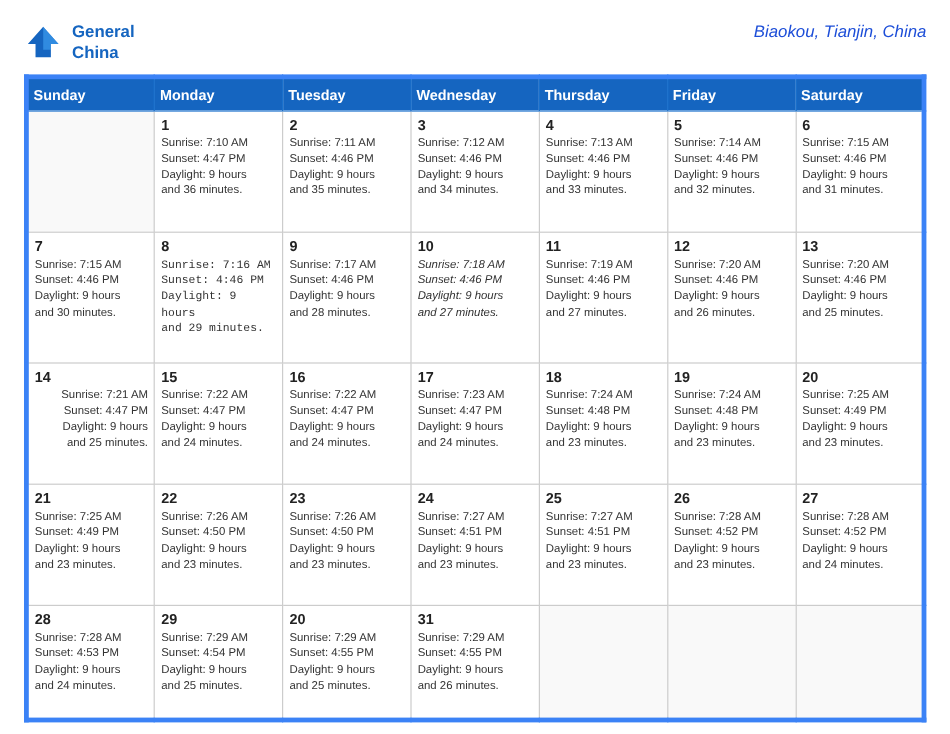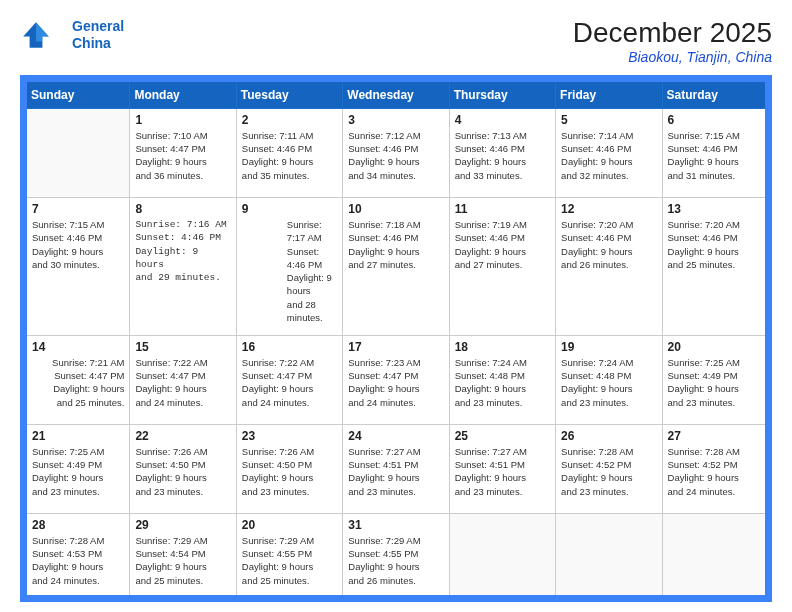--- a/index.html
+++ b/index.html
@@ -19,21 +19,21 @@
     }
     .header {
       display: flex;
       justify-content: space-between;
       align-items: flex-start;
       margin-bottom: 10px;
     }
     .logo {
       display: flex;
       align-items: center;
-      gap: 20px;
+      gap: 8px;
     }
     .logo-text {
       font-size: 14px;
       font-weight: bold;
       line-height: 1.2;
       color: #333;
     }
     .logo-text .blue { color: #1565c0; }
     .logo-icon {
       width: 32px;
@@ -48,21 +48,21 @@
       color: #222;
       line-height: 1.1;
     }
     .subtitle {
       font-size: 14px;
       color: #1d4ed8;
       font-style: italic;
     }
     .calendar {
       flex: 1;
-      border: 7px solid #3b82f6;
+      border: 4px solid #3b82f6;
       border-collapse: collapse;
       width: 100%;
       table-layout: fixed;
     }
     .calendar th {
       background: #1565c0;
       color: #fff;
       font-size: 12px;
       font-weight: bold;
       padding: 6px 4px;
@@ -107,21 +107,20 @@
       <svg class="logo-icon" viewBox="0 0 40 40">
         <polygon points="20,4 36,22 28,22 28,36 12,36 12,22 4,22" fill="#1565c0"></polygon>
         <polygon points="20,4 36,22 28,22 28,28 20,28" fill="#42a5f5" opacity="0.6"></polygon>
       </svg>
       <div class="logo-text">
         <div><span class="blue">General</span></div>
         <div><span class="blue">China</span></div>
       </div>
     </div>
     <div class="title-block">
-      <div class="main-title">December 2025</div>
       <div class="subtitle">Biaokou, Tianjin, China</div>
     </div>
   </div>
 
   <table class="calendar">
     <thead>
       <tr>
       <th>Sunday</th>
           <th>Monday</th>
           <th>Tuesday</th>
@@ -187,28 +186,28 @@
           </td>
           <td>
             <span class="day-num">8</span>
             <div class="day-info" style="white-space: pre-line; font-family: Liberation Mono, monospace;">Sunrise: 7:16 AM
 Sunset: 4:46 PM
 Daylight: 9 hours
 and 29 minutes.</div>
           </td>
           <td>
             <span class="day-num">9</span>
-            <div class="day-info" style="white-space: pre-line; margin-left: 45px;">Sunrise: 7:17 AM
+            <div class="day-info" style="white-space: pre-line;">Sunrise: 7:17 AM
 Sunset: 4:46 PM
 Daylight: 9 hours
 and 28 minutes.</div>
           </td>
           <td>
             <span class="day-num">10</span>
-            <div class="day-info" style="white-space: pre-line;">Sunrise: 7:18 AM
+            <div class="day-info" style="white-space: pre-line; font-style: italic;">Sunrise: 7:18 AM
 Sunset: 4:46 PM
 Daylight: 9 hours
 and 27 minutes.</div>
           </td>
           <td>
             <span class="day-num">11</span>
             <div class="day-info" style="white-space: pre-line;">Sunrise: 7:19 AM
 Sunset: 4:46 PM
 Daylight: 9 hours
 and 27 minutes.</div>

